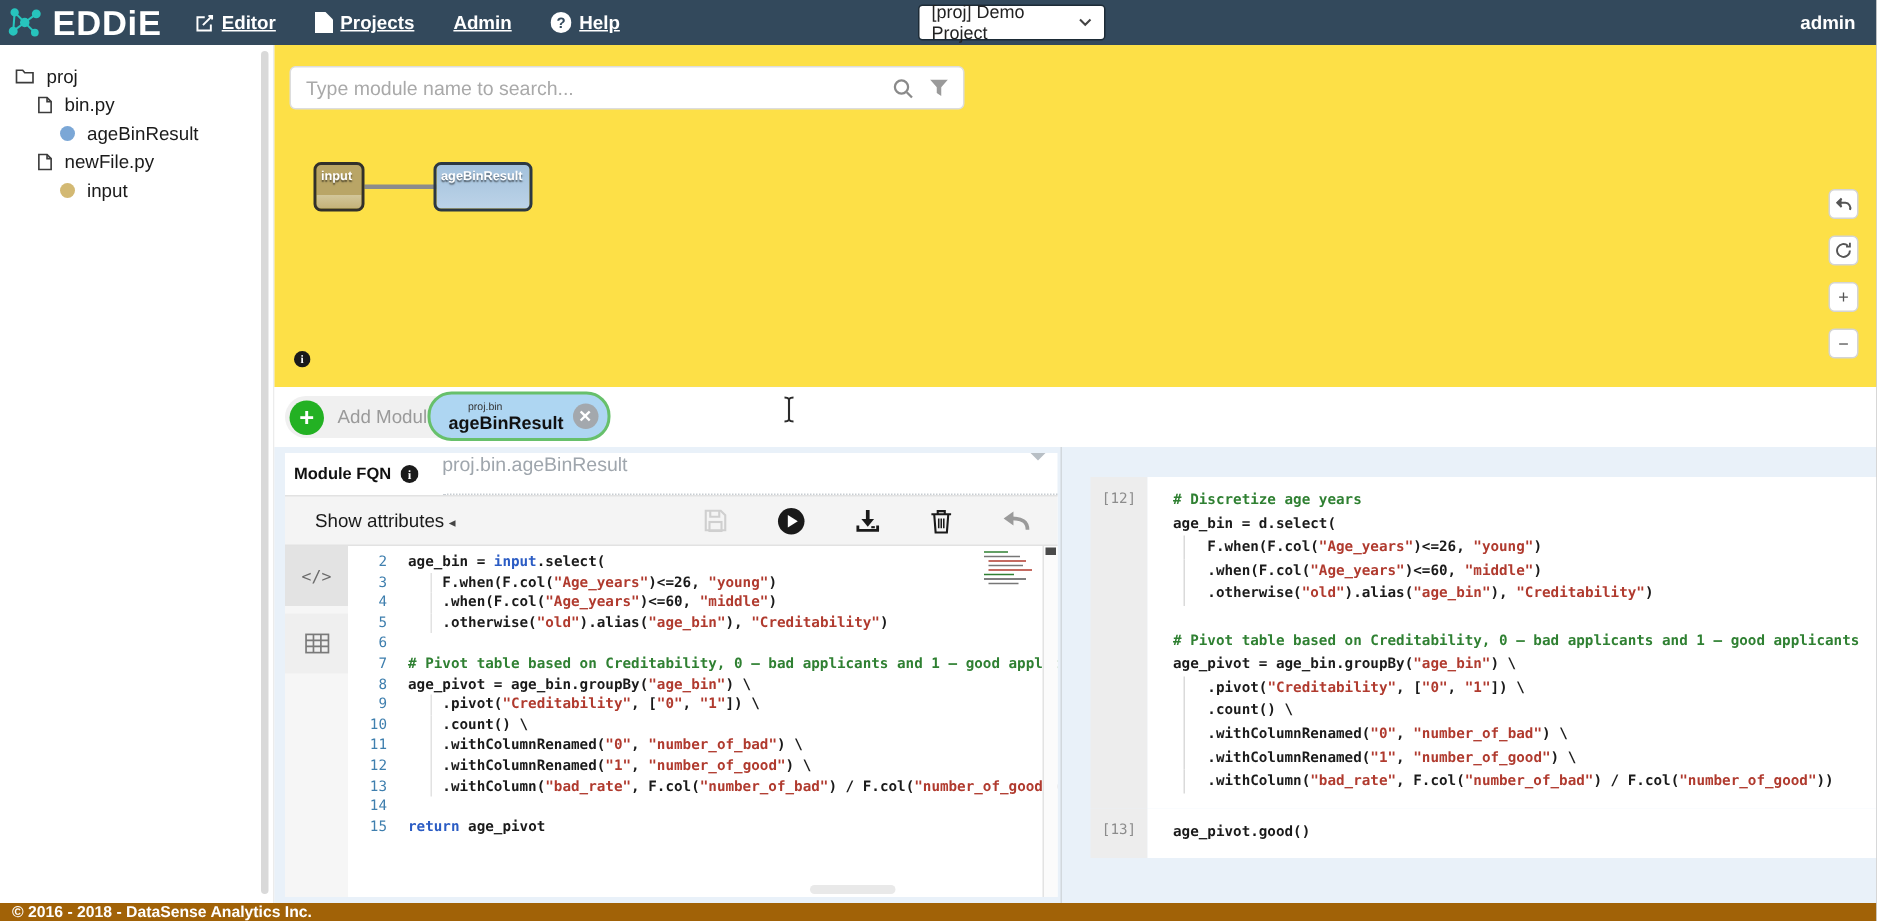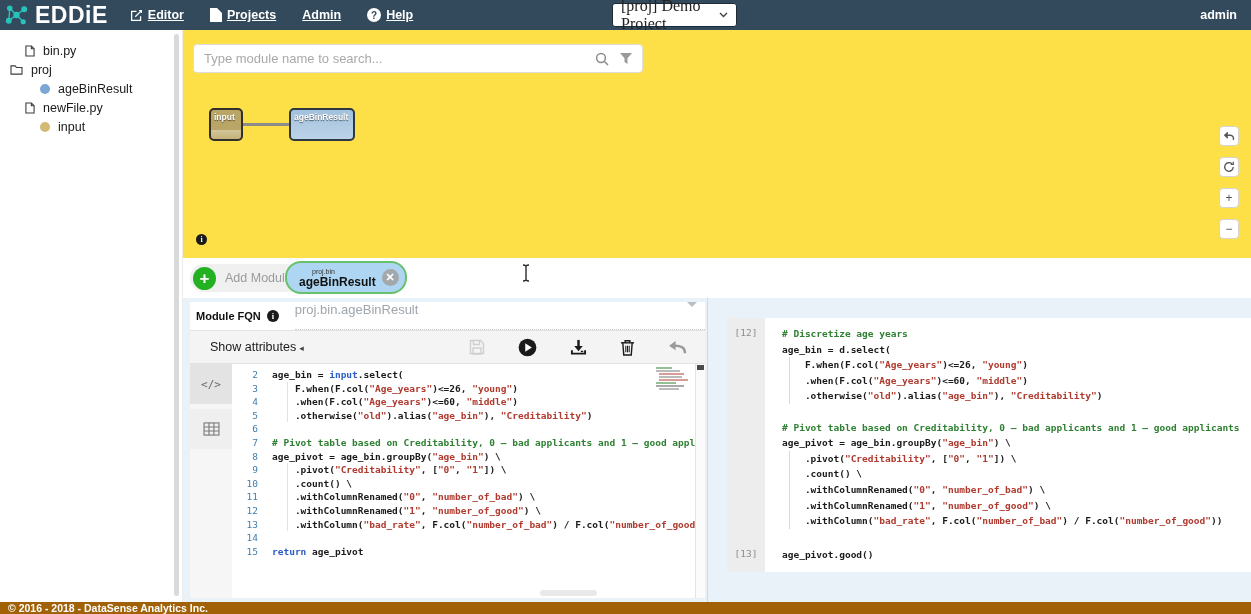--- a/index.html
+++ b/index.html
@@ -7,22 +7,22 @@
   .app{position:relative;width:1251px;height:614px;overflow:hidden;background:#fff;
        font-family:"Liberation Sans",sans-serif;color:#222;}
   
   .navbar{position:absolute;left:0;top:0;width:1251px;height:30px;background:#33495c;
           display:flex;align-items:center;color:#fff;}
   .brand{display:flex;align-items:center;gap:6px;margin-left:4px;}
   .brand-text{font-size:23px;font-weight:bold;letter-spacing:.5px;line-height:1;}
   .nav-menu{display:flex;align-items:center;gap:26px;margin-left:22px;}
   .nav-item{display:flex;align-items:center;gap:5px;font-size:12.5px;font-weight:bold;cursor:pointer;text-decoration:underline;}
   .proj-select{position:absolute;left:612px;top:3px;height:24px;width:125px;background:#fff;
-               border:1px solid #1d2b36;border-radius:3px;color:#222;font-size:16px;
-               display:flex;align-items:center;justify-content:space-between;padding:0 8px;font-family:Liberation Serif, serif;}
+               border:1px solid #1d2b36;border-radius:3px;color:#222;font-size:12px;
+               display:flex;align-items:center;justify-content:space-between;padding:0 8px;}
   .nav-user{position:absolute;right:14px;top:0;height:30px;display:flex;align-items:center;
             font-size:12.5px;font-weight:bold;}
   
   .sidebar{position:absolute;left:0;top:30px;width:183px;height:572px;background:#fff;
            border-right:1px solid #ececec;padding-top:11px;}
   .tree-item{display:flex;align-items:center;gap:8px;height:19px;font-size:12.5px;color:#1a1a1a;cursor:pointer;}
   .tree-item .ticon{display:flex;align-items:center;}
   .dot{width:10px;height:10px;border-radius:50%;display:inline-block;}
   .side-scroll{position:absolute;right:3px;top:4px;width:5px;height:562px;background:#d9d9d9;border-radius:3px;}
   
@@ -174,36 +174,36 @@
         <svg width="9" height="6" viewBox="0 0 9 6" fill="none" stroke="#444" stroke-width="1.4">
           <path d="M1 1l3.5 3.5L8 1"></path>
         </svg>
       </span>
     </div>
     <div class="nav-user">admin</div>
   </div>
 
   <div class="sidebar">
     <div id="tree-root">
+        <div class="tree-item" style="padding-left: 10px;">
+          <span class="ticon">
+            <svg width="13" height="11" viewBox="0 0 14 12" fill="none" stroke="#3c3c3c" stroke-width="1.2">
+              <path d="M1 2h4.5L7 3.8h6V11H1z"></path>
+            </svg>
+          </span>
+          <span>proj</span>
+        </div>
         <div class="tree-item" style="padding-left: 25px;">
           <span class="ticon">
             <svg width="10" height="12" viewBox="0 0 11 13" fill="none" stroke="#3c3c3c" stroke-width="1.2">
               <path d="M1 1h6l3 3v8H1z"></path>
               <path d="M7 1v3h3"></path>
             </svg>
           </span>
           <span>bin.py</span>
-        </div>
-        <div class="tree-item" style="padding-left: 10px;">
-          <span class="ticon">
-            <svg width="13" height="11" viewBox="0 0 14 12" fill="none" stroke="#3c3c3c" stroke-width="1.2">
-              <path d="M1 2h4.5L7 3.8h6V11H1z"></path>
-            </svg>
-          </span>
-          <span>proj</span>
         </div>
         <div class="tree-item" style="padding-left: 40px;">
           <span class="ticon">
             <span class="dot" style="background: rgb(123, 167, 214);"></span>
           </span>
           <span>ageBinResult</span>
         </div>
         <div class="tree-item" style="padding-left: 25px;">
           <span class="ticon">
             <svg width="10" height="12" viewBox="0 0 11 13" fill="none" stroke="#3c3c3c" stroke-width="1.2">

